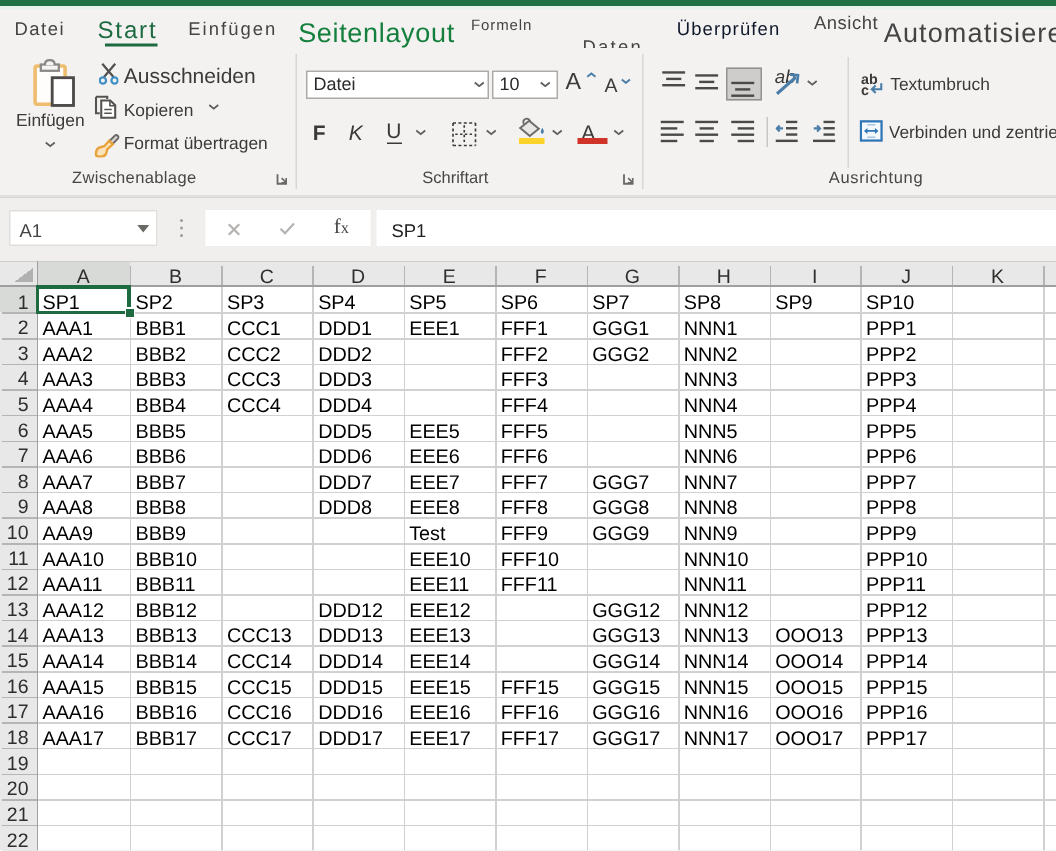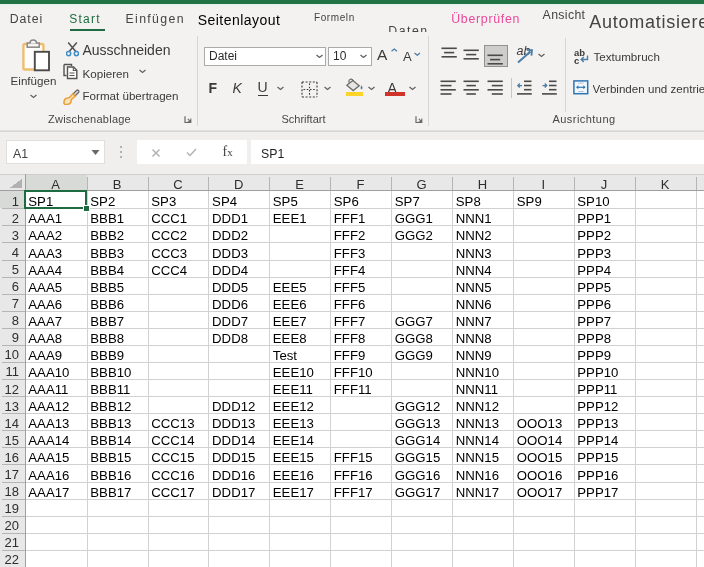--- a/index.html
+++ b/index.html
@@ -4,26 +4,26 @@
 *{margin:0;padding:0;box-sizing:content-box}
 html,body{width:704px;height:567px;overflow:hidden}
 body{position:relative;font-family:"Liberation Sans",sans-serif;background:#fff}
 div{line-height:normal}
 </style></head>
 <body>
 <div style="position:absolute;left:0;top:0;width:704px;height:4px;background:#217346"></div>
 <div style="position:absolute;left:0;top:4px;width:704px;height:2px;background:#e9f3ee"></div>
 <div style="position:absolute;left:0;top:6px;width:704px;height:26px;background:#f3f2f1"></div>
 <div style="position:absolute;left:26.5px;top:12px;transform:translateX(-50%);font-size:12.3px;letter-spacing:1.0px;color:#444444;white-space:nowrap">Datei</div>
-<div style="position:absolute;left:85px;top:12px;transform:translateX(-50%);font-size:12px;letter-spacing:1.25px;color:#1e6b41;white-space:nowrap">Start</div>
+<div style="position:absolute;left:85px;top:12px;transform:translateX(-50%);font-size:16px;letter-spacing:1.25px;color:#1e6b41;white-space:nowrap">Start</div>
 <div style="position:absolute;left:155.2px;top:12px;transform:translateX(-50%);font-size:12.3px;letter-spacing:1.35px;color:#444444;white-space:nowrap">Einfügen</div>
-<div style="position:absolute;left:239px;top:12px;transform:translateX(-50%);font-size:14px;letter-spacing:0.45px;color:#000000;white-space:nowrap">Seitenlayout</div>
+<div style="position:absolute;left:251px;top:12px;transform:translateX(-50%);font-size:18px;letter-spacing:0.45px;color:#15803d;white-space:nowrap">Seitenlayout</div>
 <div style="position:absolute;left:334.4px;top:12px;transform:translateX(-50%);font-size:10px;letter-spacing:0.6px;color:#444444;white-space:nowrap">Formeln</div>
 <div style="position:absolute;left:408.5px;top:24px;transform:translateX(-50%);font-size:12.3px;letter-spacing:1.5px;color:#444444;white-space:nowrap">Daten</div>
-<div style="position:absolute;left:485.7px;top:12px;transform:translateX(-50%);font-size:12.3px;letter-spacing:0.75px;color:#ec4899;white-space:nowrap">Überprüfen</div>
+<div style="position:absolute;left:485.7px;top:12px;transform:translateX(-50%);font-size:12.3px;letter-spacing:0.75px;color:#0f172a;white-space:nowrap">Überprüfen</div>
 <div style="position:absolute;left:564px;top:8px;transform:translateX(-50%);font-size:12.3px;letter-spacing:0.35px;color:#444444;white-space:nowrap">Ansicht</div>
 <div style="position:absolute;left:654.5px;top:12px;transform:translateX(-50%);font-size:18px;letter-spacing:0.75px;color:#444444;white-space:nowrap">Automatisieren</div>
 <div style="position:absolute;left:69.5px;top:29px;width:35px;height:2.4px;background:#1e6b41"></div>
 
 <div style="position:absolute;left:0;top:32px;width:704px;height:99px;background:#f3f2f1"></div>
 <svg style="position:absolute;left:21px;top:39px" width="30" height="33" viewBox="0 0 30 33">
 <rect x="2.4" y="5" width="20" height="25.5" rx="1.5" fill="#fefdfb" stroke="#efbd6f" stroke-width="2.4"></rect>
 <rect x="6.2" y="4" width="12" height="4.2" fill="#f6f4f2" stroke="#8a8886" stroke-width="1.5"></rect>
 <path d="M9 4.5 L9 3.8 Q9 1 12.2 1 Q15.4 1 15.4 3.8 L15.4 4.5" fill="#f6f4f2" stroke="#8a8886" stroke-width="1.5"></path>
 <rect x="13.8" y="12.8" width="14.2" height="18.5" fill="#ffffff" stroke="#4d4b49" stroke-width="1.9"></rect>

